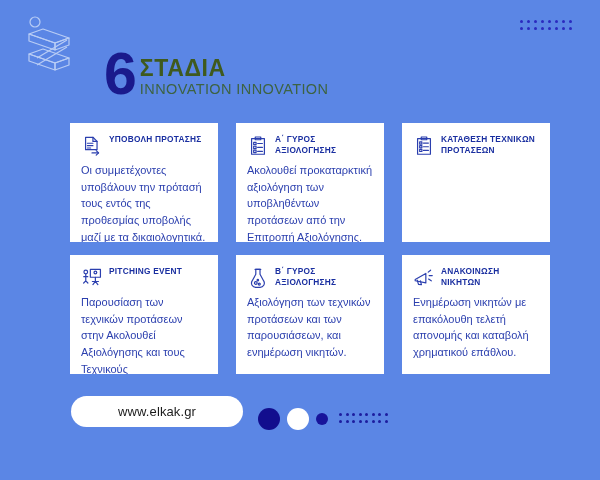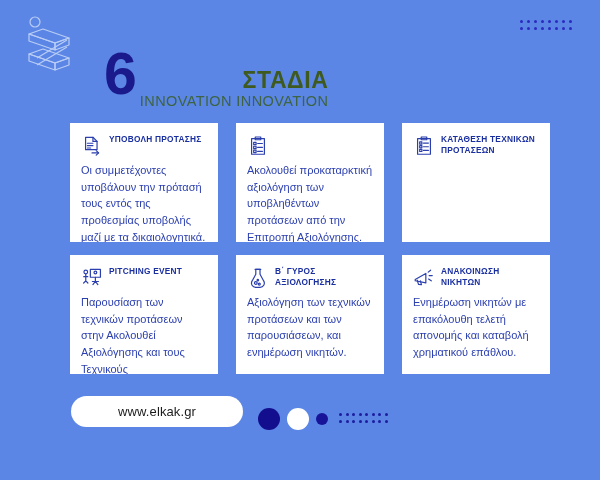--- a/index.html
+++ b/index.html
@@ -58,22 +58,21 @@
   #headline-number {
     font-size: 59px;
     line-height: 0.96;
     font-weight: bold;
     color: #1a1a8c;
     letter-spacing: -2px;
     margin-top: 2px;
   }
   #headline-text {
     margin-left: 5px;
-    margin-top: 25px;
-    text-align: right;
+    margin-top: 13px;
   }
   #headline-main {
     font-size: 23px;
     font-weight: bold;
     letter-spacing: 0.6px;
     color: #3f5a1e;
     line-height: 1.02;
   }
   #headline-sub {
     font-size: 14.5px;
@@ -248,20 +247,21 @@
         <span class="card-icon">
           <svg viewBox="0 0 24 24" width="22" height="22" fill="none" stroke="#2b3fae" stroke-width="1.3" stroke-linecap="round" stroke-linejoin="round">
             <path d="M5 4 h14 v17 h-14 z"></path>
             <path d="M9 2.2 h6 v3 h-6 z"></path>
             <rect x="7.3" y="8" width="2.6" height="2.6"></rect>
             <rect x="7.3" y="12.3" width="2.6" height="2.6"></rect>
             <rect x="7.3" y="16.6" width="2.6" height="2.6"></rect>
             <path d="M11.6 9.3 h5.2 M11.6 13.6 h5.2 M11.6 17.9 h5.2"></path>
           </svg>
         </span>
+        <span class="card-title">Α΄ ΓΥΡΟΣ ΑΞΙΟΛΟΓΗΣΗΣ</span>
       </div>
       <div class="card-body">Ακολουθεί προκαταρκτική αξιολόγηση των υποβληθέντων προτάσεων από την Επιτροπή Αξιολόγησης.</div>
     </div>
 
     <div class="card">
       <div class="card-head">
         <span class="card-icon">
           <svg viewBox="0 0 24 24" width="22" height="22" fill="none" stroke="#2b3fae" stroke-width="1.3" stroke-linecap="round" stroke-linejoin="round">
             <path d="M5 4 h14 v17 h-14 z"></path>
             <path d="M9 2.2 h6 v3 h-6 z"></path>

